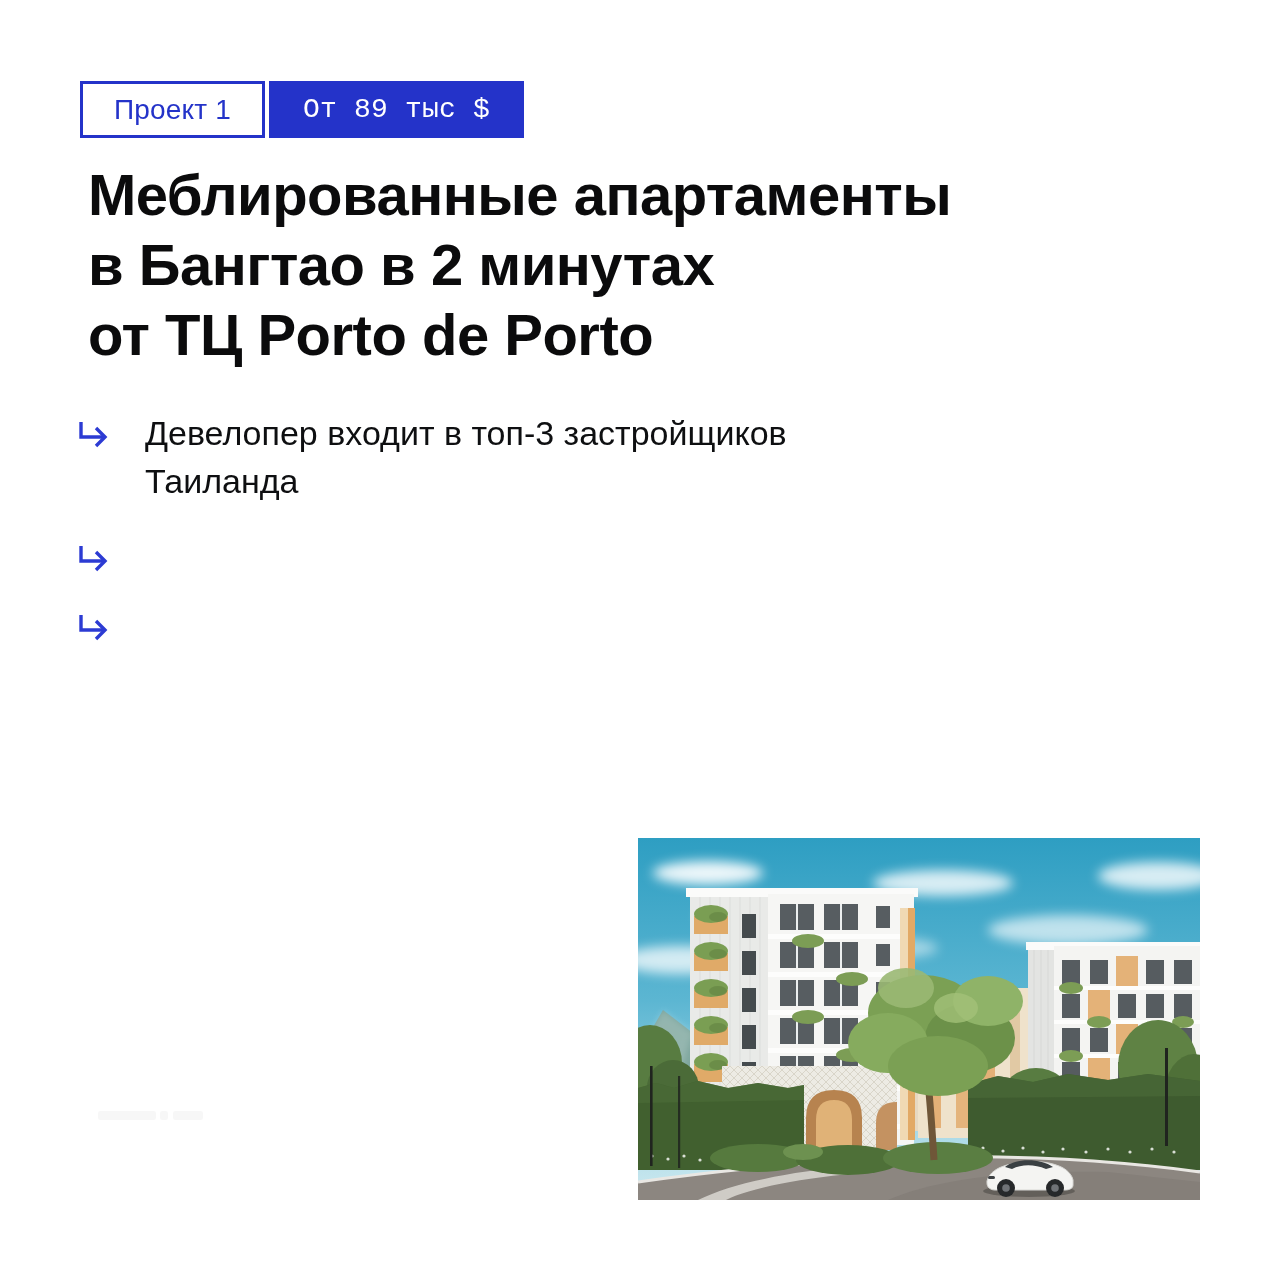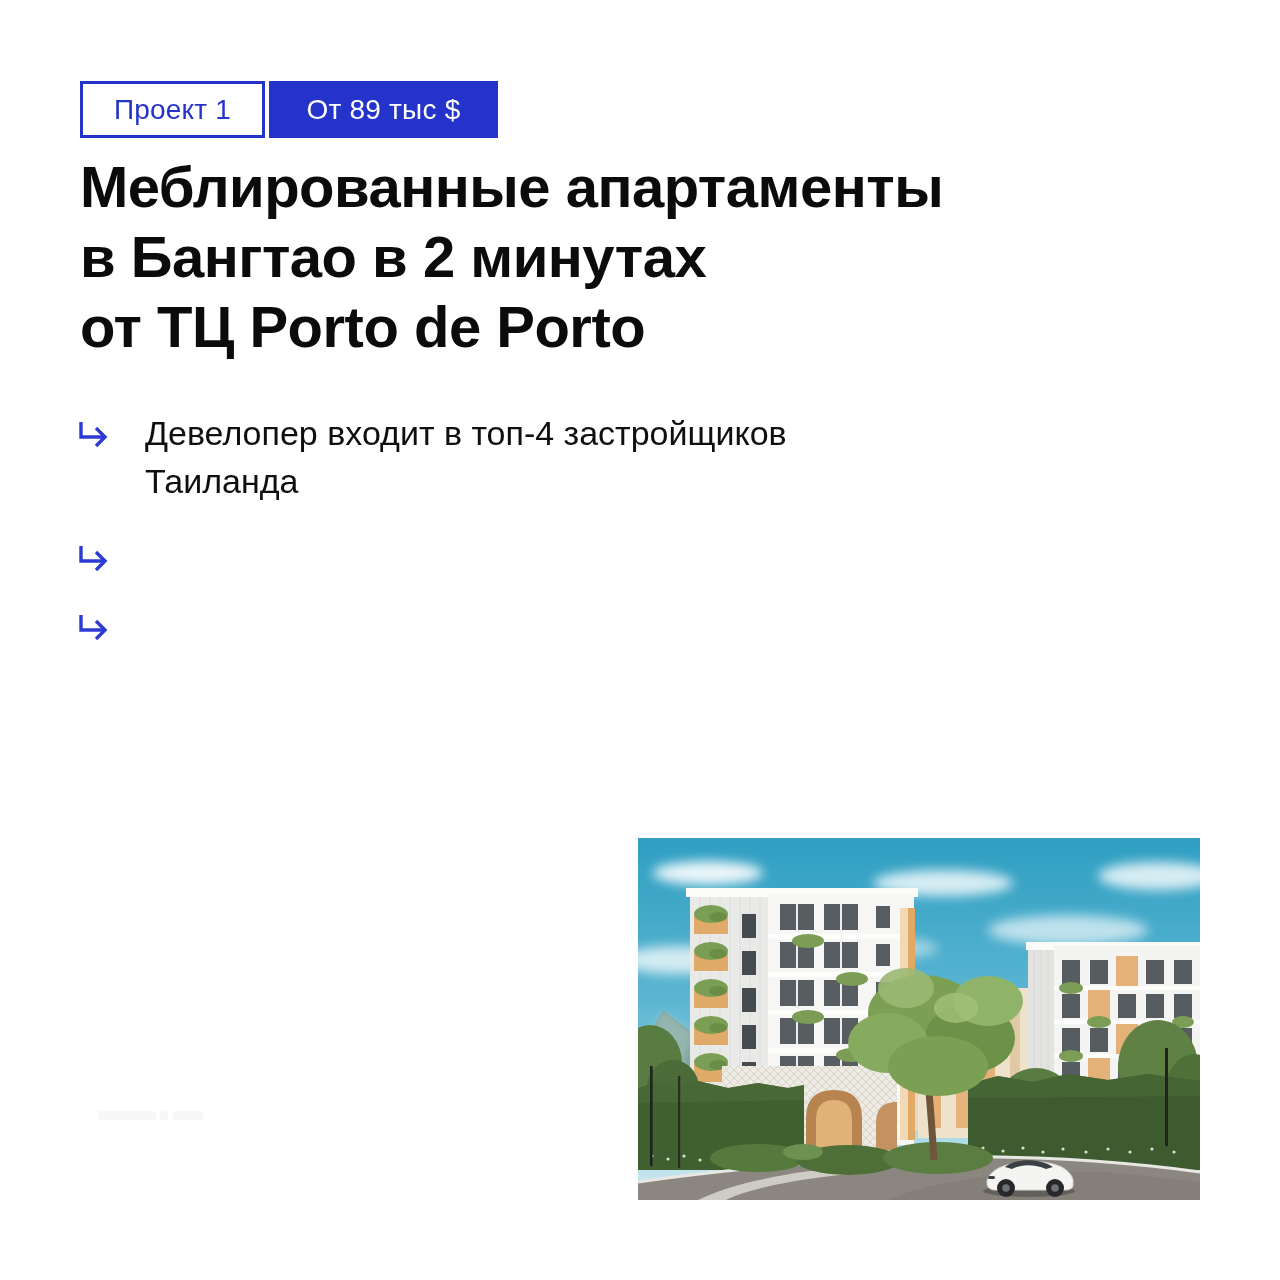--- a/index.html
+++ b/index.html
@@ -4,22 +4,22 @@
 <style>
   html,body{margin:0;padding:0;}
   body{
     width:1280px;height:1280px;background:#ffffff;position:relative;overflow:hidden;
     font-family:"Liberation Sans", sans-serif;
   }
   .badges{position:absolute;left:80px;top:81px;display:flex;gap:4px;}
   .badge{height:57px;box-sizing:border-box;display:flex;align-items:center;justify-content:center;
     font-size:28px;font-weight:500;letter-spacing:0.2px;}
   .badge-outline{min-width:185px;padding:0 30px;border:3px solid #2433c9;color:#2433c9;background:#ffffff;}
-  .badge-filled{min-width:229px;padding:0 34px;background:#2433c9;color:#ffffff;}
-  h1.page-title{position:absolute;left:80px;top:152px;margin:0;font-size:58px;line-height:70px;
+  .badge-filled{min-width:229px;padding:0 34px;background:#2433c9;color:#ffffff;font-family:Liberation Mono, monospace;}
+  h1.page-title{position:absolute;left:80px;top:152px;margin:8px;font-size:58px;line-height:70px;
     font-weight:700;color:#0b0b0c;letter-spacing:-0.5px;}
   h1.page-title span{display:block;}
   ul.bullets{position:absolute;left:78px;top:409px;width:940px;margin:0;padding:0;list-style:none;}
   li.bullet{display:flex;align-items:flex-start;margin-bottom:28px;}
   .bullet-icon{width:34px;height:30px;flex:none;margin-top:11px;margin-right:33px;}
   .bullet-text{font-size:34px;line-height:48px;color:#0e0f11;white-space:pre-line;font-weight:500;}
   .photo{position:absolute;left:638px;top:838px;width:562px;height:362px;overflow:hidden;background:#bfe2ec;}
   .photo svg{display:block;width:100%;height:100%;}
   .watermark{position:absolute;left:98px;top:1106px;width:130px;height:14px;opacity:0.04;}
   .watermark i{display:inline-block;background:#555;height:9px;border-radius:2px;}
@@ -37,21 +37,21 @@
   <span>в Бангтао в 2 минутах</span>
   <span>от ТЦ Porto de Porto</span>
 </h1>
 
 <ul class="bullets">
   <li class="bullet">
     <svg class="bullet-icon" viewBox="0 0 34 30">
       <path d="M3 2 L3 17 L25 17" fill="none" stroke="#2c3bd3" stroke-width="3.4"></path>
       <path d="M18 8 L27 17 L18 26" fill="none" stroke="#2c3bd3" stroke-width="3.4"></path>
     </svg>
-    <div class="bullet-text">Девелопер входит в топ-4 застройщиков
+    <div class="bullet-text">Девелопер входит в топ-3 застройщиков
 Таиланда</div>
   </li>
   <li class="bullet">
     <svg class="bullet-icon" viewBox="0 0 34 30">
       <path d="M3 2 L3 17 L25 17" fill="none" stroke="#2c3bd3" stroke-width="3.4"></path>
       <path d="M18 8 L27 17 L18 26" fill="none" stroke="#2c3bd3" stroke-width="3.4"></path>
     </svg>
   </li>
   <li class="bullet">
     <svg class="bullet-icon" viewBox="0 0 34 30">

